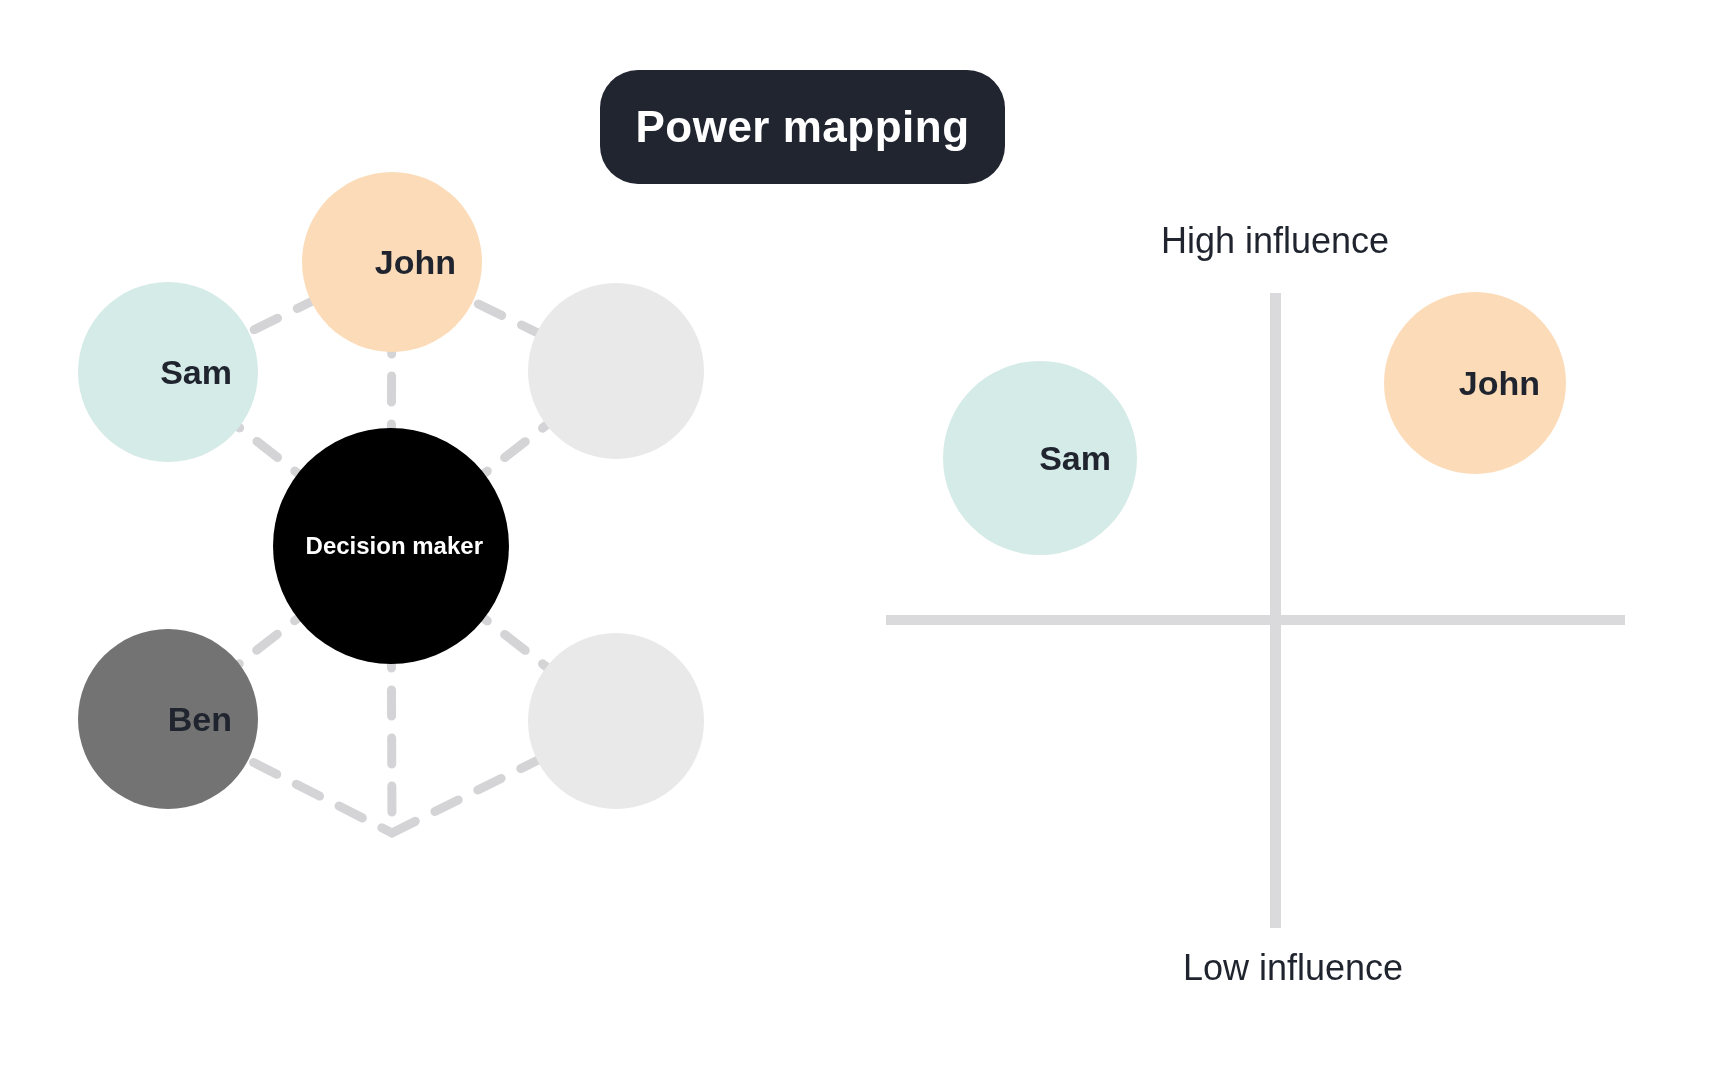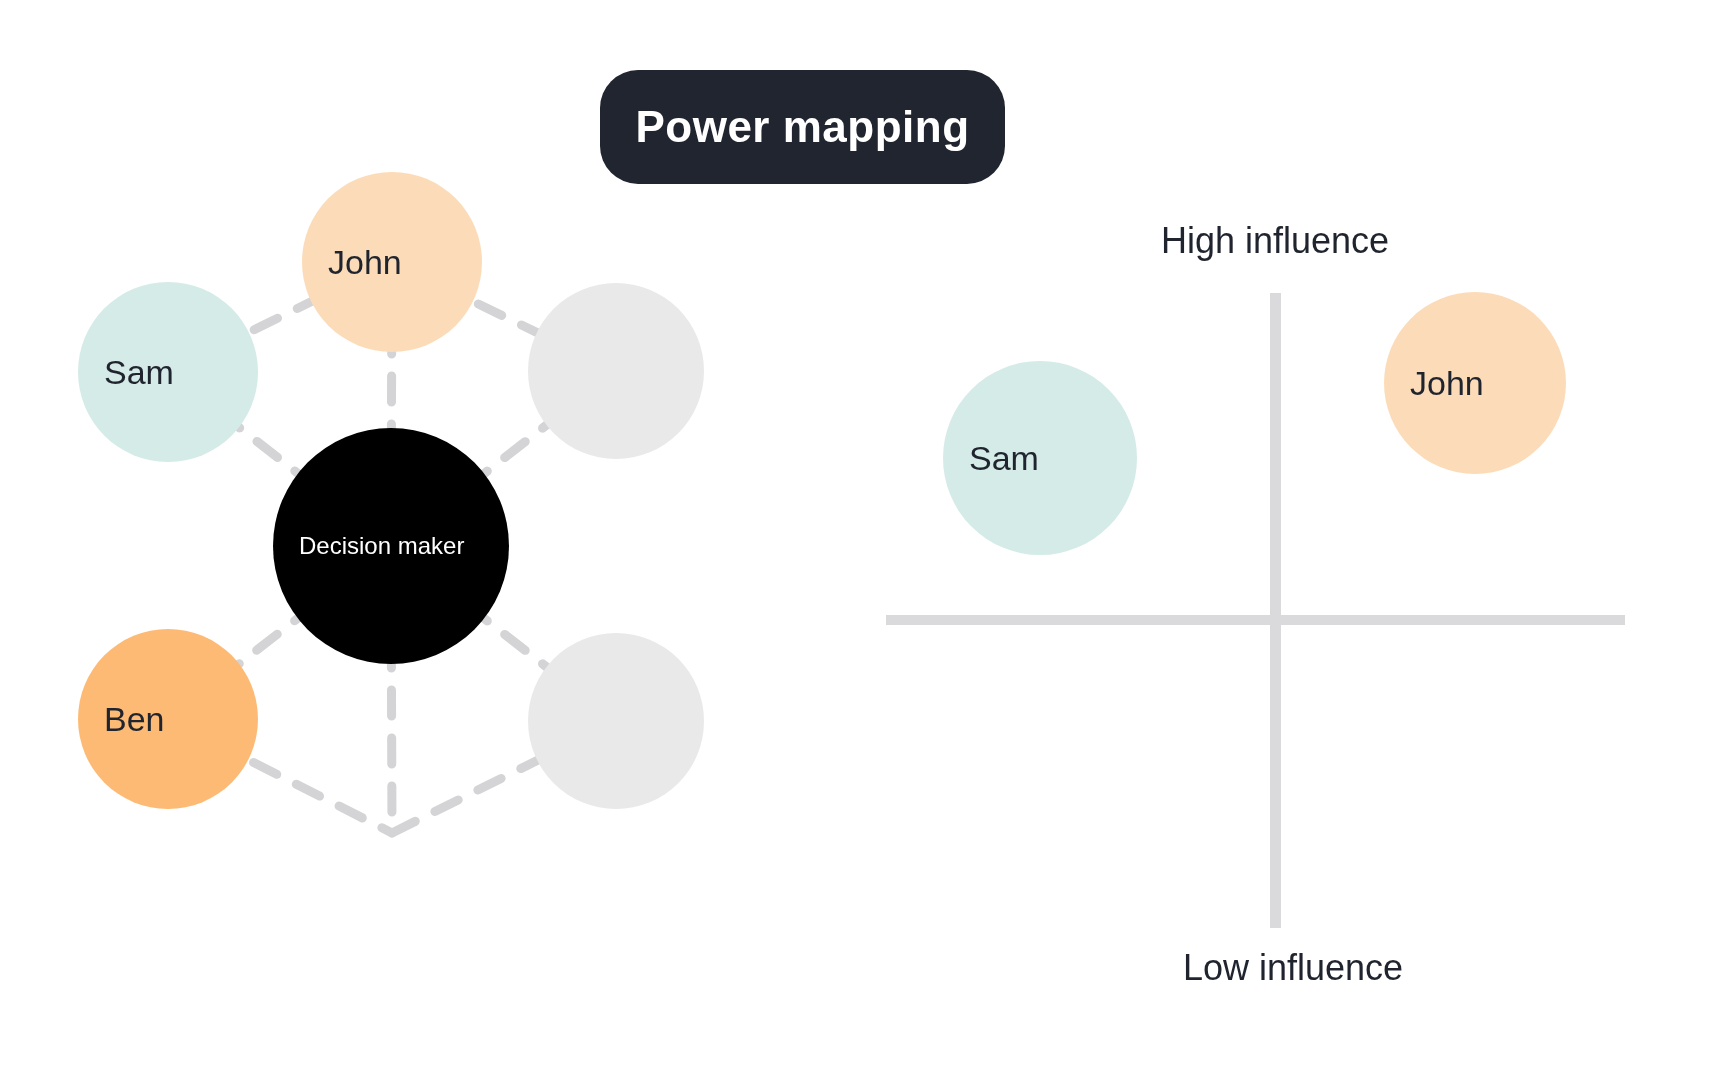--- a/index.html
+++ b/index.html
@@ -26,24 +26,24 @@
   .title-badge span {
     font-size: 44px; font-weight: 700; letter-spacing: 0.5px; text-align: center;
   }
   
   #connector-layer { position: absolute; left: 0; top: 0; z-index: 0; }
   #network-layer, #quadrant-layer { position: absolute; left: 0; top: 0; width: 100%; height: 100%; z-index: 1; }
   
   .node {
     position: absolute;
     border-radius: 50%;
-    display: flex; align-items: center; justify-content: flex-start;
+    display: flex; align-items: center; justify-content: flex-end;
     text-align: center;
     transform: translate(-50%, -50%);
-    font-weight: 400;
+    font-weight: 700;
     line-height: 1.3;
   }
   .node .node-label { display: block; padding: 0 26px; }
   
   .axis-line { position: absolute; }
   .axis-label {
     position: absolute;
     transform: translate(-50%, -50%);
     font-size: 36px; font-weight: 400;
     white-space: nowrap;
@@ -74,21 +74,21 @@
       </div>
       <div class="node" style="left: 392px; top: 262px; width: 180px; height: 180px; background: rgb(252, 220, 184); color: rgb(31, 36, 46); font-size: 34px;">
         <span class="node-label">John</span>
       </div>
       <div class="node" style="left: 168px; top: 372px; width: 180px; height: 180px; background: rgb(213, 235, 232); color: rgb(31, 36, 46); font-size: 34px;">
         <span class="node-label">Sam</span>
       </div>
       <div class="node" style="left: 616px; top: 371px; width: 176px; height: 176px; background: rgb(233, 233, 234); color: rgb(31, 36, 46); font-size: 34px;">
         <span class="node-label"></span>
       </div>
-      <div class="node" style="left: 168px; top: 719px; width: 180px; height: 180px; background: #fdba74; color: rgb(31, 36, 46); font-size: 34px;">
+      <div class="node" style="left: 168px; top: 719px; width: 180px; height: 180px; background: #737373; color: rgb(31, 36, 46); font-size: 34px;">
         <span class="node-label">Ben</span>
       </div>
       <div class="node" style="left: 616px; top: 721px; width: 176px; height: 176px; background: rgb(233, 233, 234); color: rgb(31, 36, 46); font-size: 34px;">
         <span class="node-label"></span>
       </div>
     </div>
 
   <div class="title-badge" style="background: rgb(33, 37, 47); color: rgb(255, 255, 255);">
     <span>Power mapping</span>
   </div>

